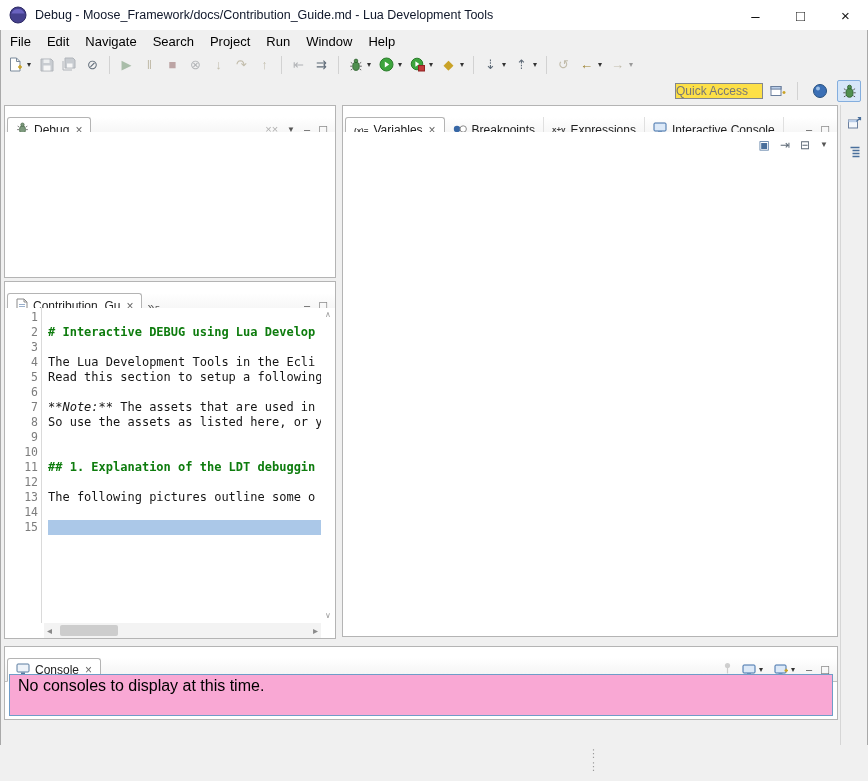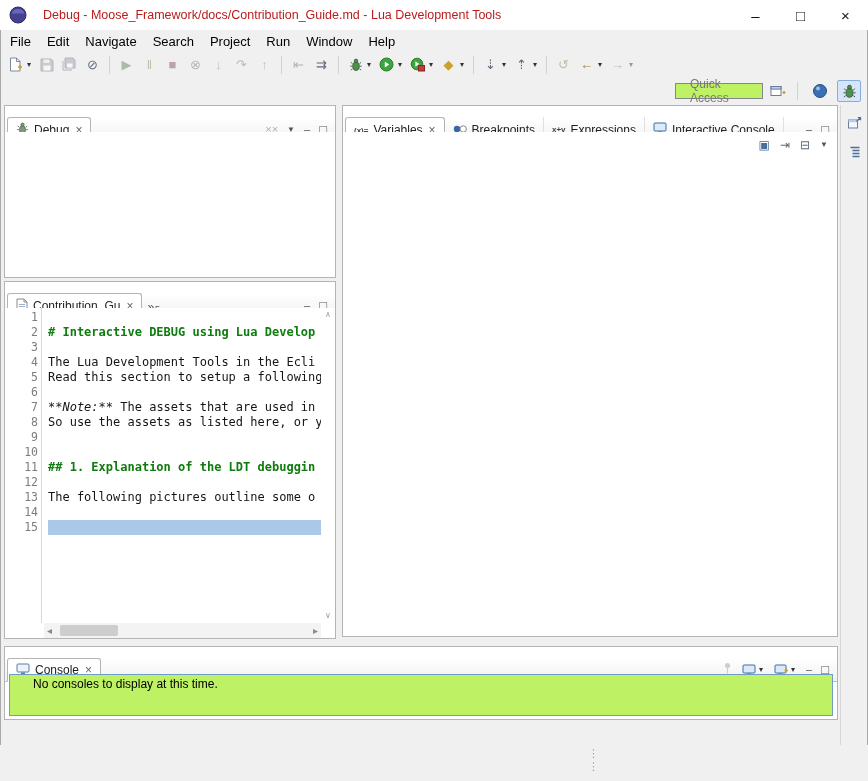--- a/index.html
+++ b/index.html
@@ -2,38 +2,38 @@
 <html><head>
 <meta charset="utf-8">
 <style>
   *{margin:0;padding:0;box-sizing:border-box;user-select:none}
   html,body{width:868px;height:781px}
   body{position:relative;background:#f0f0f0;font-family:"Liberation Sans",sans-serif;font-size:13px;color:#000;overflow:hidden;box-shadow:inset 0 0 0 1px #a9a9a9}
 
   
   .titlebar{position:absolute;left:0;top:0;width:868px;height:30px;background:#fff;display:flex;align-items:center}
   .applogo{margin-left:9px;display:flex}
-  .apptitle{margin-left:16px;font-size:12.5px;color:#b91c1c;white-space:nowrap}
+  .apptitle{margin-left:8px;font-size:12.5px;color:#0f172a;white-space:nowrap}
   .wincontrols{margin-left:auto;display:flex;height:30px}
   .winbtn{width:45px;height:30px;display:flex;align-items:center;justify-content:center;font-size:15px;color:#111}
 
   
   .menubar{position:absolute;left:0;top:30px;width:868px;height:21px;display:flex;align-items:flex-end;padding-left:2px}
   .menu-item{padding:2px 8px;font-size:13px;color:#000}
 
   
   .toolbar{position:absolute;left:0;top:51px;width:868px;height:27px;display:flex;align-items:center;padding:0 4px}
   .toolbar2{position:absolute;left:0;top:78px;width:868px;height:26px;display:flex;align-items:center;justify-content:flex-end;padding:0 7px;gap:5px}
   .tsep{width:1px;height:18px;background:#d2d2d2;margin:0 5px;flex:none}
   .ibgroup{display:flex;align-items:center;padding:1px 2px;border-radius:2px;flex:none}
   .ib{width:19px;height:19px;display:flex;align-items:center;justify-content:center;font-size:13px;line-height:1;flex:none}
   .caret{font-size:8px;color:#333;width:8px;text-align:center;flex:none}
   .dis{opacity:.45;filter:grayscale(55%)}
   .g-amber{color:#9a7f2a}.g-gray{color:#5f6b78}.g-green{color:#2f8f2f}.g-red{color:#b23b3b}.g-blue{color:#4a6f9b}
-  .qa-box{width:88px;height:16px;border:1px solid #83878d;background:#bef264;display:flex;align-items:center;padding-left:14px;flex:none}
+  .qa-box{width:88px;height:16px;border:1px solid #83878d;background:#fde047;display:flex;align-items:center;padding-left:0;flex:none}
   .qa-box span{font-size:12px;color:#777}
   .persp{width:24px;height:22px;display:flex;align-items:center;justify-content:center;border-radius:2px;border:1px solid transparent}
   .persp.active{background:#d6e6f8;border-color:#84aede}
 
   
   .panel{position:absolute;background:#fff;border:1px solid #b4b4b4}
   .tabrow{position:absolute;left:0;top:11px;right:0;height:26px;background:linear-gradient(#ffffff,#f1f1f1);border-bottom:1px solid #c0c0c0;display:flex;align-items:stretch;padding-left:2px}
   .tab{display:flex;align-items:center;gap:5px;padding:0 8px;font-size:12px;color:#222;border-right:1px solid #e0e0e0;white-space:nowrap}
   .tab.sel{background:#fff;border:1px solid #b4b4b4;border-bottom:1px solid #fff;margin-bottom:-1px;border-radius:3px 3px 0 0;border-right:1px solid #b4b4b4}
   .tclose{font-size:12px;color:#666;margin-left:1px}
@@ -69,21 +69,21 @@
   .ct.hd{color:#0e7c0e;font-weight:bold}
   .ct.selline{background:#abc8e8}
   .em{font-style:italic}
   .vscroll{position:absolute;right:0;top:0;width:14px;bottom:15px;display:flex;flex-direction:column;justify-content:space-between;align-items:center;padding:3px 0;background:#fff}
   .sarrow{font-size:8px;color:#9a9a9a;line-height:1}
   .hscroll{position:absolute;left:39px;right:14px;bottom:0;height:15px;background:#f3f3f3;display:flex;align-items:center;justify-content:space-between;padding:0 3px}
   .hscroll .sarrow{font-size:10px;color:#8a8a8a}
   .hthumb{position:absolute;left:16px;top:2px;height:11px;width:58px;background:#cdcdcd;border-radius:2px}
 
   
-  .console-box{position:absolute;left:4px;top:27px;right:4px;bottom:3px;border:1px solid #6f9dc8;background:#bef264;padding:2px 23px;font-size:12px;color:#000}
+  .console-box{position:absolute;left:4px;top:27px;right:4px;bottom:3px;border:1px solid #6f9dc8;background:#f9a8d4;padding:2px 8px;font-size:16px;color:#000}
 
   
   .righttrim{position:absolute;left:840px;top:105px;width:28px;height:640px;border-left:1px solid #d6d6d6;display:flex;flex-direction:column;align-items:center;padding-top:6px;gap:8px}
   .trimbtn{width:22px;height:22px;display:flex;align-items:center;justify-content:center}
   .statusbar{position:absolute;left:0;top:745px;width:868px;height:36px;background:#f0f0f0}
   .grip{position:absolute;left:588px;top:2px;display:flex;flex-direction:column;align-items:center;color:#9a9a9a;font-size:11px;line-height:13px}
 </style>
 </head>
 <body>
 

